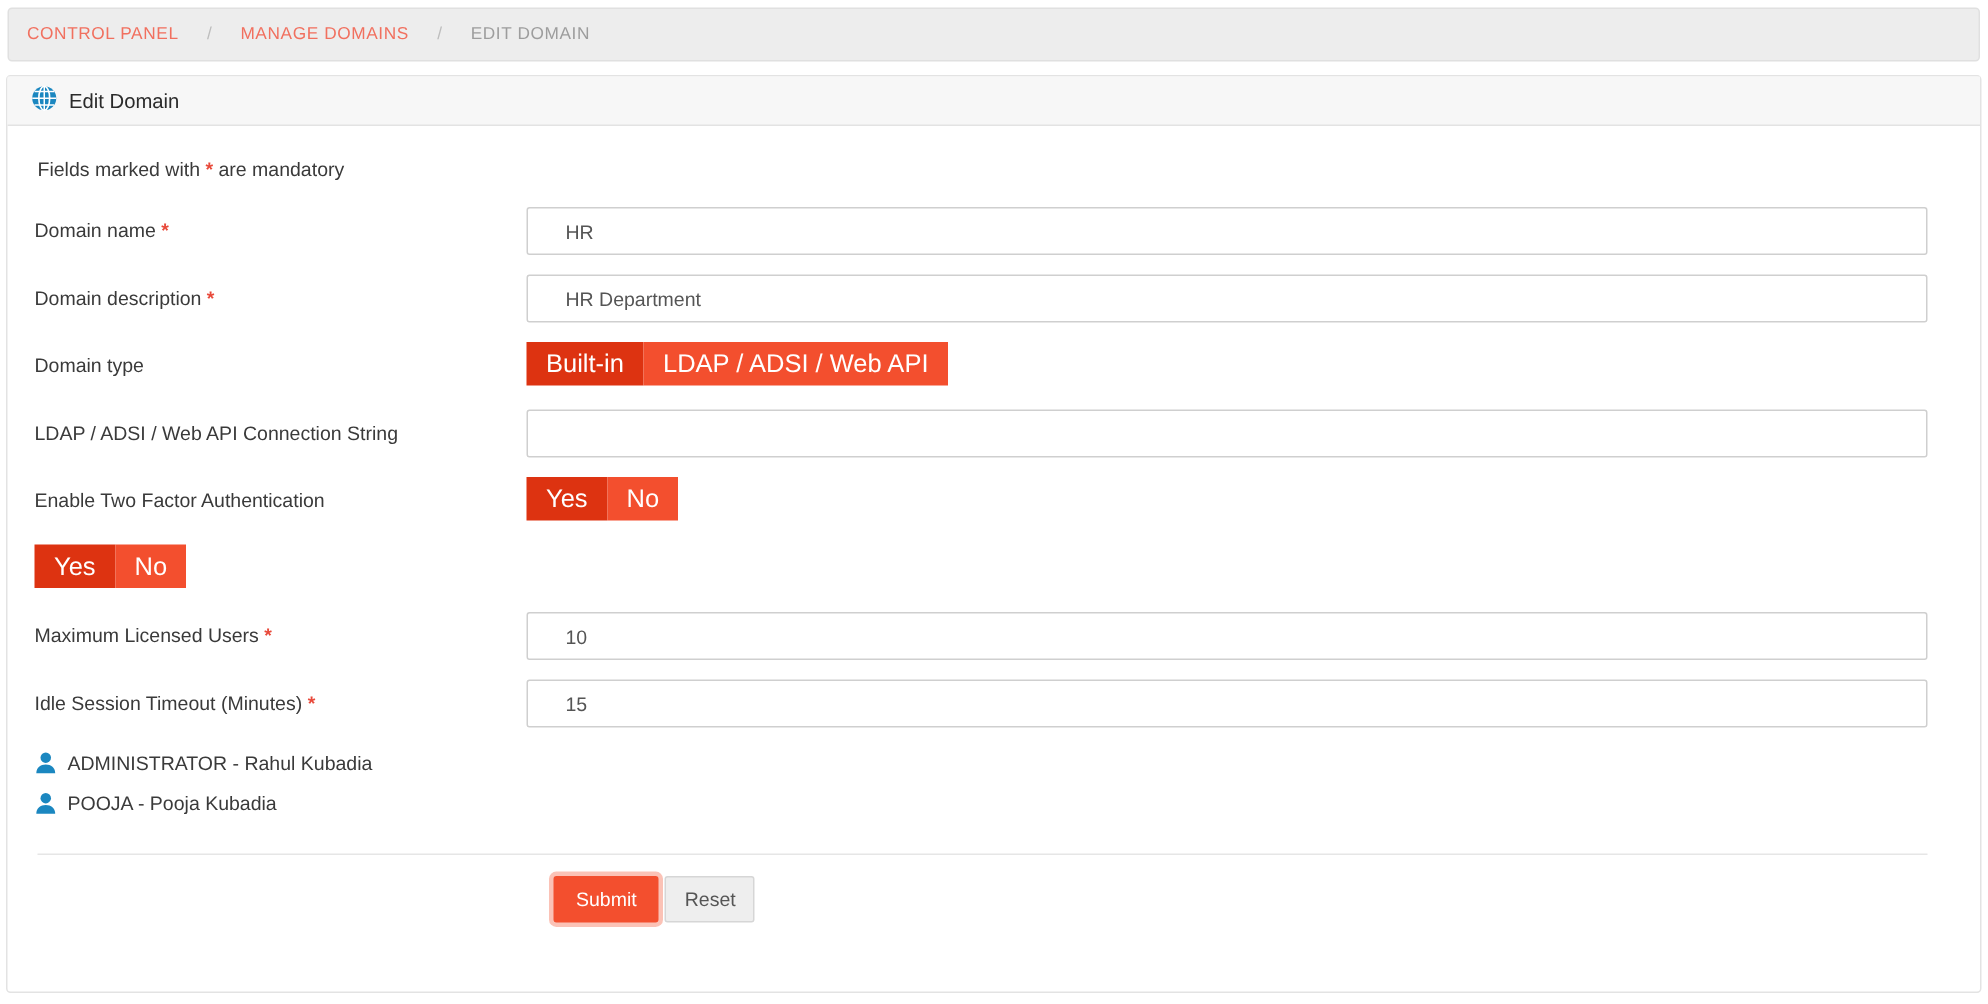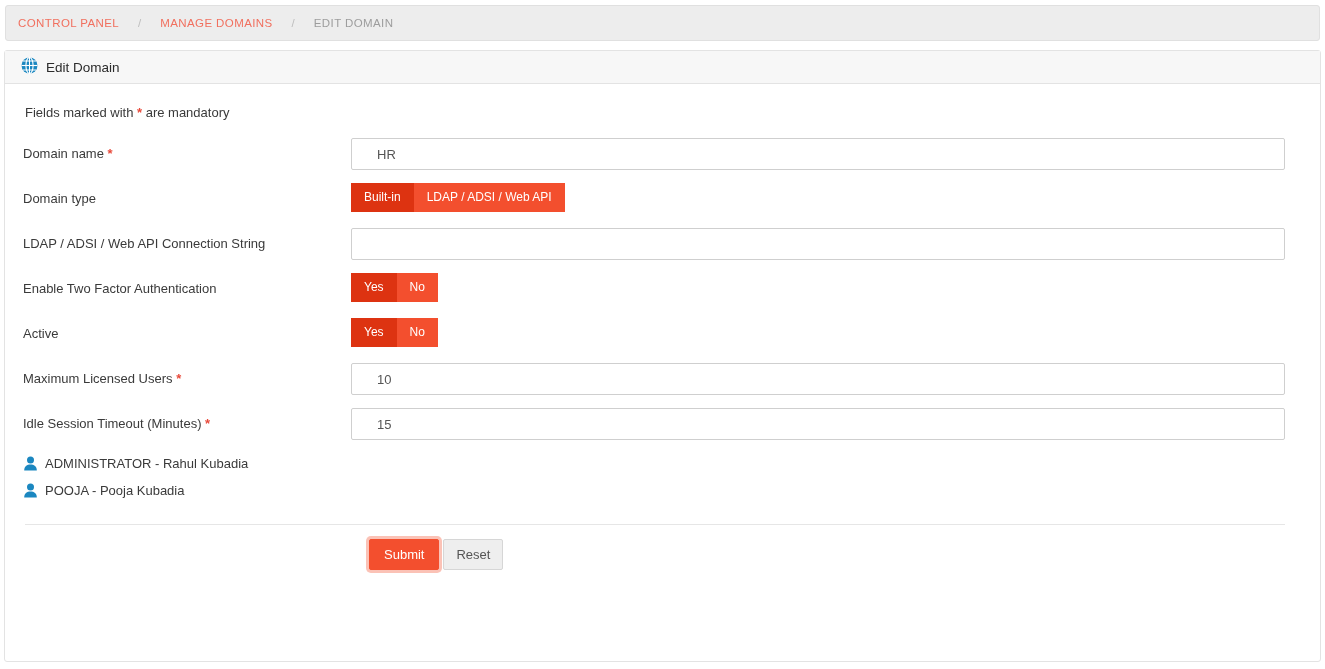--- a/index.html
+++ b/index.html
@@ -102,21 +102,21 @@
     border: 1px solid #cfcfcf;
     border-radius: 2px;
     outline: none;
   }
 
   
   .btn-group { display: inline-flex; }
   .tgl {
     border: none;
     font-family: "Liberation Sans", sans-serif;
-    font-size: 12px;
+    font-size: 17px;
     color: #ffffff;
     padding: 0 13px;
     height: 29px;
     line-height: 29px;
     cursor: pointer;
     white-space: nowrap;
   }
   .tgl.on  { background: #dd3311; }
   .tgl.off { background: #f34f2e; }
 
@@ -203,20 +203,29 @@
     <div class="form-row">
       <div class="form-label">
         <span>Domain name</span>
         <span class="req">*</span>
       </div>
       <div class="form-control">
         <input class="text-input" type="text" value="HR" style="">
       </div>
     </div>
 
+    <div class="form-row">
+      <div class="form-label">
+        <span>Domain description</span>
+        <span class="req">*</span>
+      </div>
+      <div class="form-control">
+        <input class="text-input" type="text" value="HR Department" style="">
+      </div>
+    </div>
 
     <div class="form-row">
       <div class="form-label">
         <span>Domain type</span>
       </div>
       <div class="form-control">
         <div class="btn-group">
           <button class="tgl on">Built-in</button>
           <button class="tgl off">LDAP / ADSI / Web API</button>
         </div>
@@ -238,23 +247,20 @@
       </div>
       <div class="form-control">
         <div class="btn-group">
           <button class="tgl on">Yes</button>
           <button class="tgl off">No</button>
         </div>
       </div>
     </div>
 
     <div class="form-row">
-      <div class="form-label">
-        <span>Active</span>
-      </div>
       <div class="form-control">
         <div class="btn-group">
           <button class="tgl on">Yes</button>
           <button class="tgl off">No</button>
         </div>
       </div>
     </div>
 
     <div class="form-row">
       <div class="form-label">

